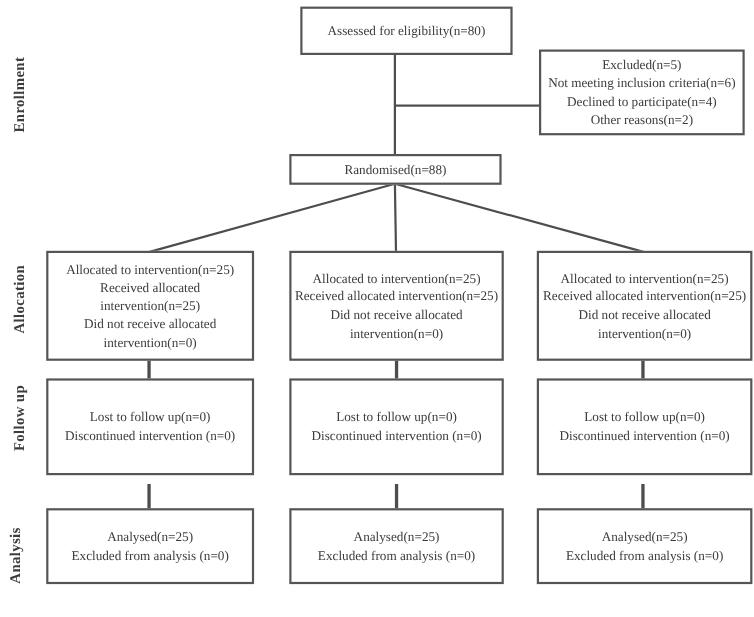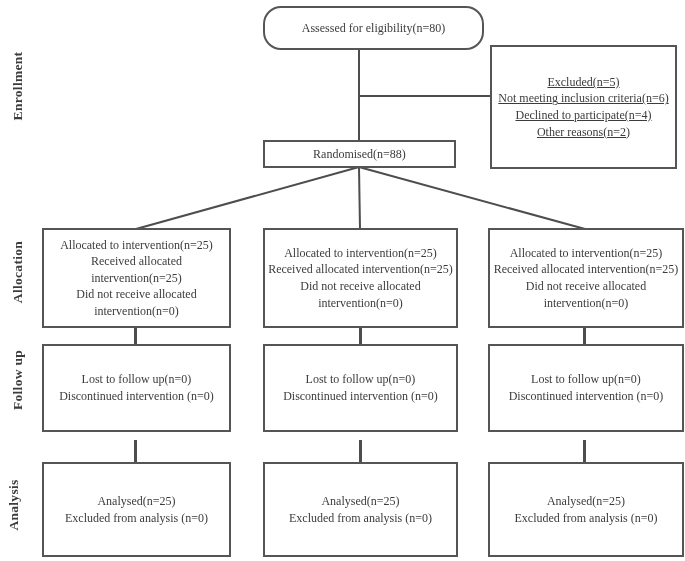--- a/index.html
+++ b/index.html
@@ -35,28 +35,28 @@
     white-space:nowrap;
     letter-spacing:0.3px;
     color:#3c3c3c;
     z-index:2;
   }
   .vline{position:absolute;background:#4d4d4d;width:3px;z-index:1;}
   .hline{position:absolute;background:#4d4d4d;height:2px;z-index:1;}
   .fan{position:absolute;left:0;top:0;z-index:1;pointer-events:none;}
 
   
-  .assessed-box  {left:263px;top:6px;  width:221px;height:44px;border-radius:18px;}
-  .excluded-box  {left:490px;top:45px; width:187px;height:124px;text-decoration:underline;}
+  .assessed-box  {left:273px;top:6px;  width:193px;height:44px;}
+  .excluded-box  {left:490px;top:45px; width:187px;height:78px;}
   .randomised-box{left:263px;top:140px;width:193px;height:28px;}
 
   
   .row-alloc {top:228px;height:100px;}
   .row-follow{top:344px;height:88px;}
-  .row-anal  {top:462px;height:95px;}
+  .row-anal  {top:462px;height:69px;}
   .col-0{left:42px; width:189px;}
   .col-1{left:263px;width:195px;}
   .col-2{left:488px;width:196px;}
 
   
   .conn-assessed-randomised{left:358px;top:50px;height:90px;width:2px;}
   .conn-excluded{left:359px;top:95px;width:131px;}
   .conn-a-f.c0{left:134px;top:326px;height:20px;}
   .conn-a-f.c1{left:359px;top:326px;height:20px;}
   .conn-a-f.c2{left:583px;top:326px;height:20px;}

